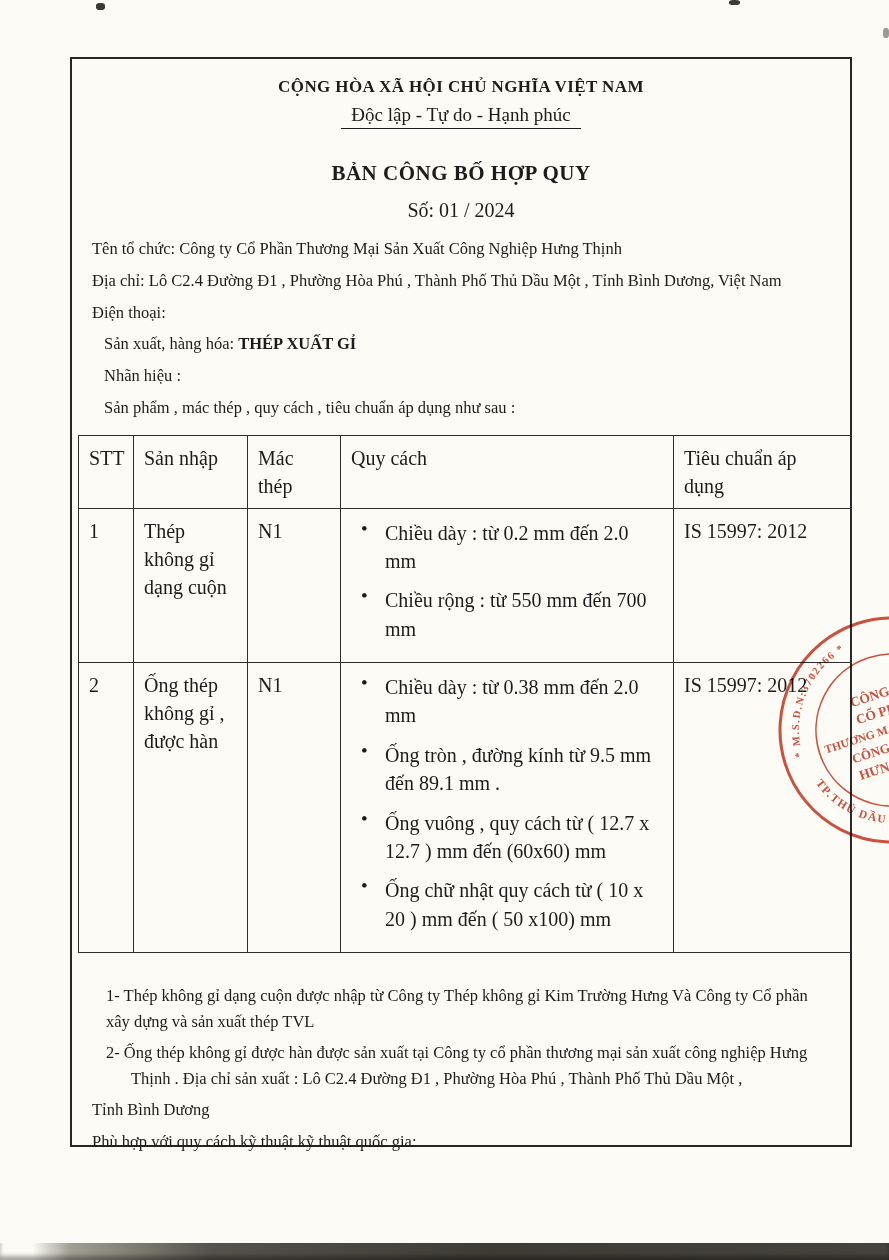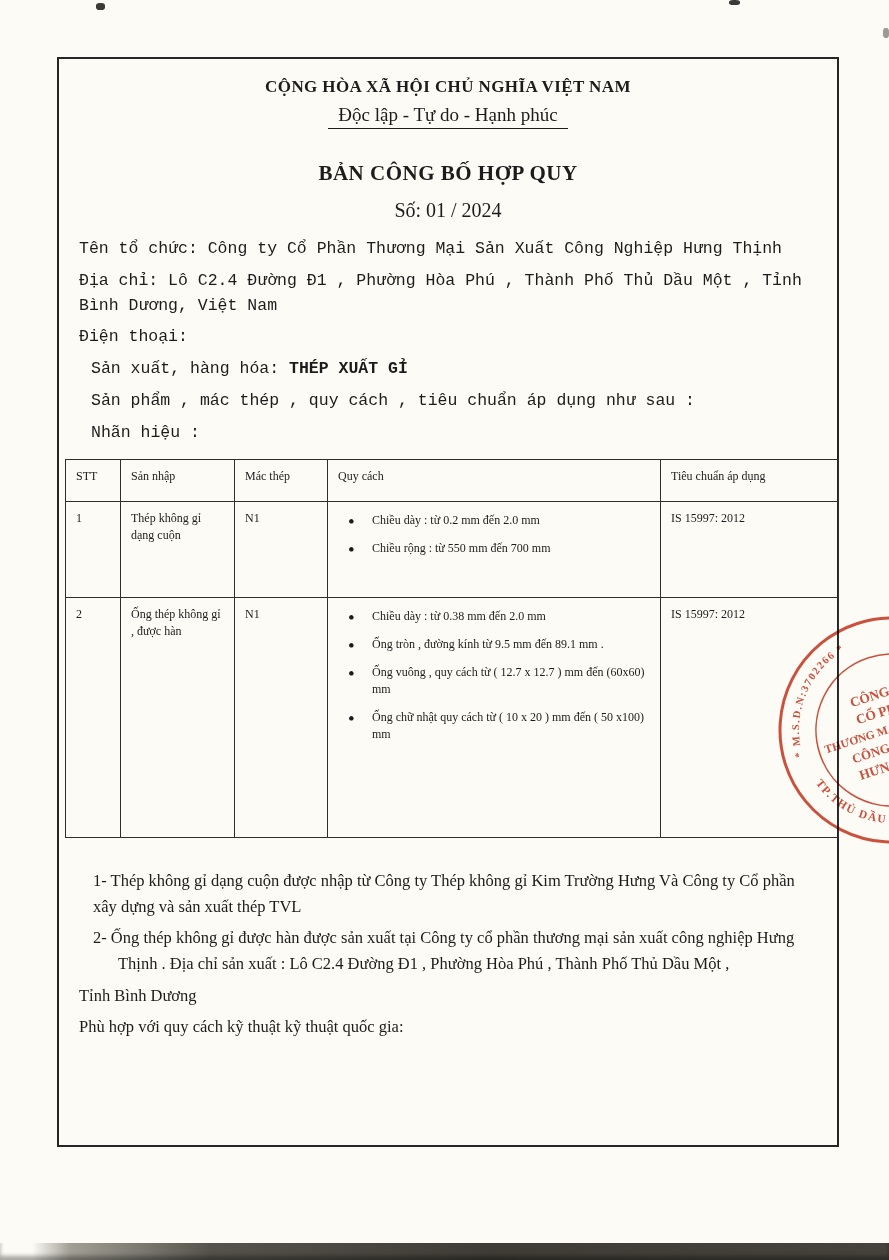--- a/index.html
+++ b/index.html
@@ -4,36 +4,36 @@
 <style>
   * { box-sizing: border-box; }
   html,body { margin:0; padding:0; }
   body {
     width:889px; height:1260px; position:relative; overflow:hidden;
     background:#fcfbf5;
     font-family:"Liberation Serif","DejaVu Serif",serif;
     color:#1c1c1c;
   }
   .frame {
-    position:absolute; left:57px; top:57px; width:782px; height:1090px;
+    position:absolute; left:70px; top:57px; width:782px; height:1090px;
     border:2px solid #262626; padding:12px 20px 0 20px;
   }
   .hdr-line1 { text-align:center; font-weight:bold; font-size:17px; letter-spacing:.4px; margin:6px 0 0; }
   .hdr-line2-wrap { text-align:center; margin:7px 0 0; }
   .hdr-line2 { display:inline-block; font-weight:normal; font-size:19px; border-bottom:1.6px solid #1c1c1c; padding:0 10px 2px 10px; }
   .doc-title { text-align:center; font-weight:bold; font-size:21px; letter-spacing:.5px; margin:32px 0 0; }
   .doc-number { text-align:center; font-size:20px; margin:13px 0 0; }
-  .para { font-size:16.5px; line-height:1.5; margin:7px 0 0;font-family:Liberation Mono, monospace; }
+  .para { font-size:16.5px; line-height:1.5; margin:7px 0 0; }
   .para.first { margin-top:15px; }
   .para.indent { margin-left:12px; }
   .bold { font-weight:bold; }
   table.spec {
     border-collapse:collapse; table-layout:fixed;
     width:773px; margin:14px 3px 0 -14px;
-    font-size:12px;
+    font-size:20px;
   }
   table.spec th, table.spec td {
     border:1.5px solid #2e2e2e; vertical-align:top;
     padding:8px 10px; font-weight:normal; text-align:left; line-height:1.4;
   }
   th.c-stt, td.c-stt { text-align:center; }
   td.c-mac { text-align:center; }
   tr.hdr-row { height:42px; }
   tr.row-1 { height:96px; }
   tr.row-2 { height:240px; }
@@ -71,22 +71,22 @@
     <span class="hdr-line2">Độc lập - Tự do - Hạnh phúc</span>
   </div>
 
   <div class="doc-title">BẢN CÔNG BỐ HỢP QUY</div>
   <div class="doc-number">Số: 01 / 2024</div>
 
   <p class="para first">Tên tổ chức: Công ty Cổ Phần Thương Mại Sản Xuất Công Nghiệp Hưng Thịnh</p>
   <p class="para">Địa chỉ: Lô C2.4 Đường Đ1 , Phường Hòa Phú , Thành Phố Thủ Dầu Một , Tỉnh Bình Dương, Việt Nam</p>
   <p class="para">Điện thoại:</p>
   <p class="para indent"><span>Sản xuất, hàng hóa: </span><span class="bold">THÉP XUẤT GỈ</span></p>
+  <p class="para indent">Nhãn hiệu :</p>
   <p class="para indent">Sản phẩm , mác thép , quy cách , tiêu chuẩn áp dụng như sau :</p>
-  <p class="para indent">Nhãn hiệu :</p>
 
   <table class="spec">
     <colgroup>
       <col style="width:55px">
         <col style="width:114px">
         <col style="width:93px">
         <col style="width:333px">
         <col style="width:178px">
     </colgroup>
     <tbody>

